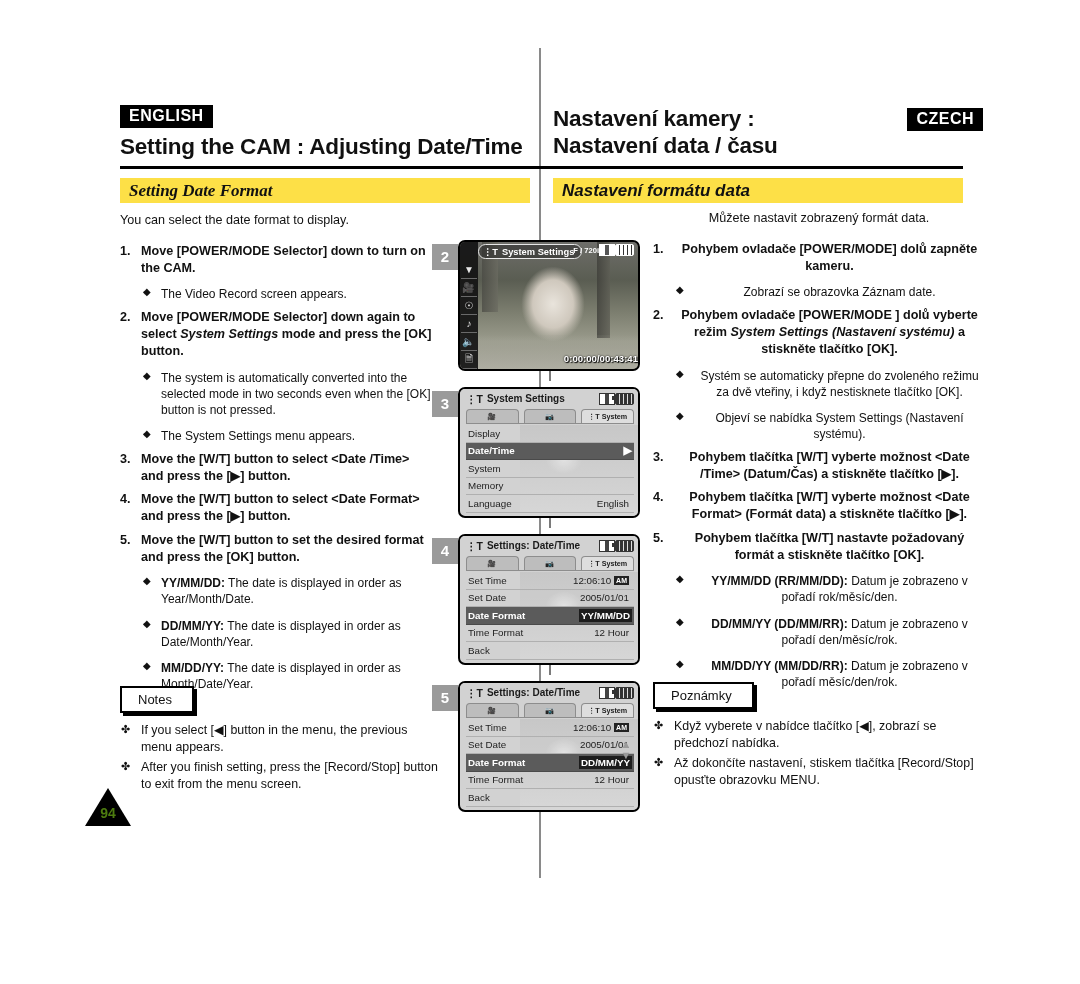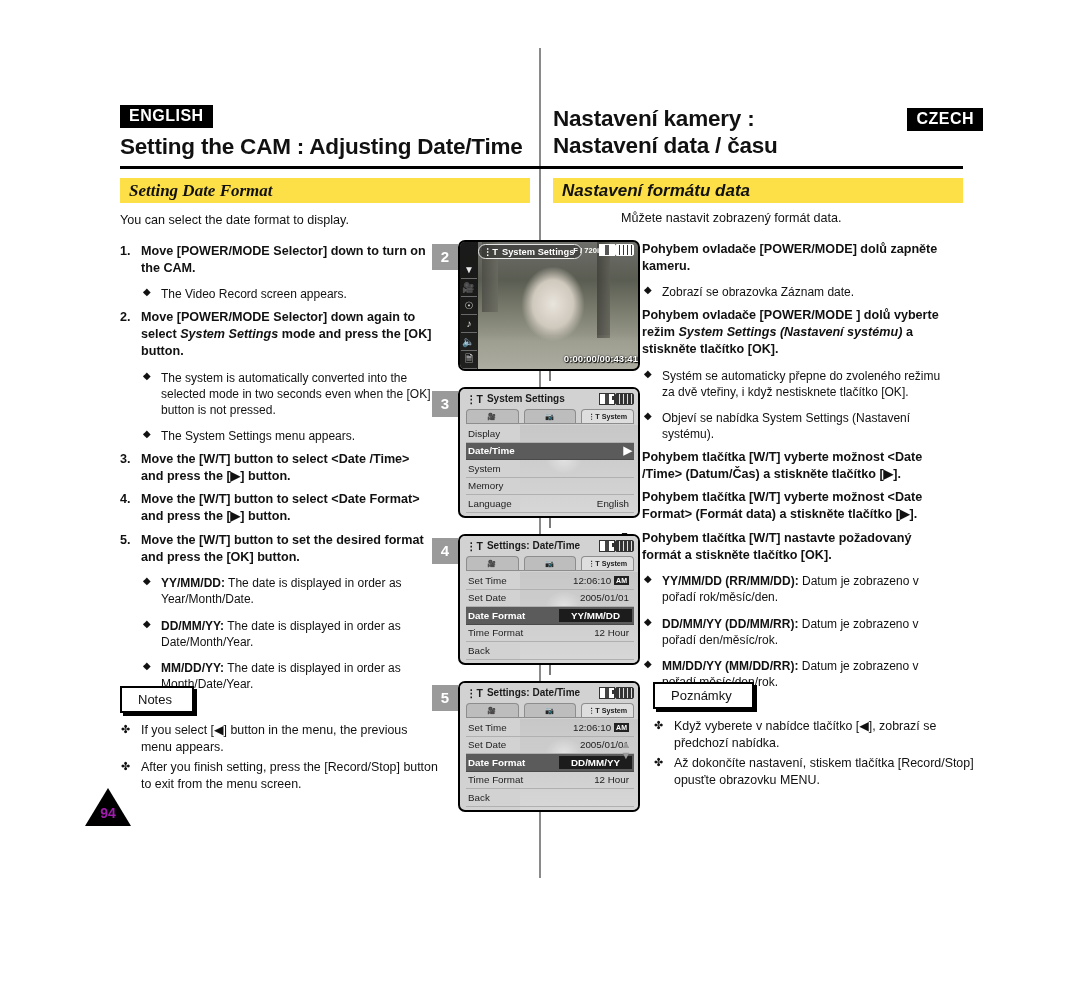--- a/index.html
+++ b/index.html
@@ -89,21 +89,21 @@
   .sec-bar.left  { left: 120px; top: 178px; width: 410px; }
   .sec-bar.right { left: 553px; top: 178px; width: 410px; font-family: "Liberation Sans", sans-serif; }
 
   
   .col {
     position: absolute;
     font-size: 12.6px;
     line-height: 1.34;
   }
   .col.left  { left: 120px; top: 212px; width: 312px; }
-  .col.right { left: 621px; top: 210px; width: 332px; }
+  .col.right { left: 653px; top: 210px; width: 332px; text-align: center; }
 
   .intro { font-size: 12.6px; margin-bottom: 14px; }
 
   ol.steps {
     list-style: none;
     margin: 0; padding: 0;
   }
   ol.steps > li {
     position: relative;
     padding-left: 21px;
@@ -187,21 +187,21 @@
     width: 0; height: 0;
     border-left: 23px solid transparent;
     border-right: 23px solid transparent;
     border-bottom: 38px solid #000;
   }
   .page-num .pn {
     position: absolute;
     left: 0; top: 17px;
     width: 46px;
     text-align: center;
-    color: #a21caf;
+    color: #4d7c0f;
     font-weight: bold;
     font-size: 14px;
   }
 
   
   .shots { position: absolute; left: 432px; top: 240px; width: 215px; }
 
   .shot-wrap { position: relative; margin-bottom: 8px; }
   .step-badge {
     position: absolute;
@@ -433,21 +433,21 @@
   }
   .m-row.sel .arrow {
     margin-left: auto;
     font-size: 11px;
     color: #fff;
   }
   .m-row .val.hl {
     background: #1c1c1c;
     color: #fff;
     font-weight: bold;
-    padding: 1px 12px;
+    padding: 1px 2px;
     margin-left: auto;
   }
   .m-row.sel .val.hl { background: #1c1c1c; }
   .ampm {
     display: inline-block;
     background: #222;
     color: #fff;
     font-size: 7px;
     font-weight: bold;
     padding: 1px 2px;

